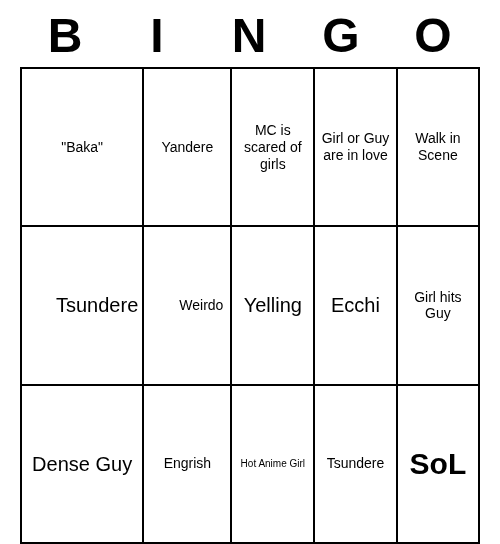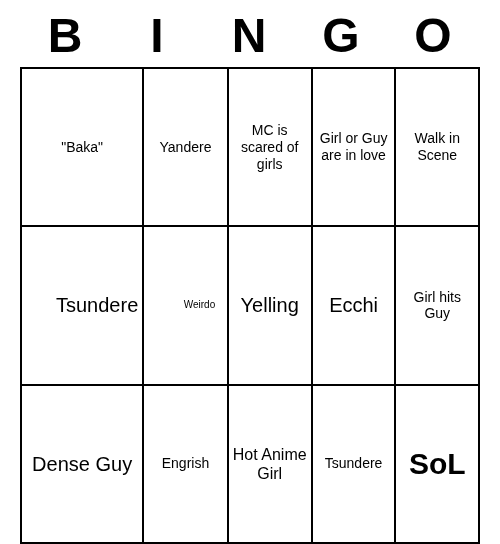--- a/index.html
+++ b/index.html
@@ -56,26 +56,26 @@
   <tbody id="grid-body">
       <tr>
         <td style="font-size: 14px;">"Baka"</td>
         <td style="font-size: 14px;">Yandere</td>
         <td style="font-size: 14px;">MC is scared of girls</td>
         <td style="font-size: 14px;">Girl or Guy are in love</td>
         <td style="font-size: 14px;">Walk in Scene</td>
       </tr>
       <tr>
         <td style="font-size: 20px; padding-left: 34px;">Tsundere</td>
-        <td style="font-size: 10px; padding-left: 32px;">Weirdo</td>
+        <td style="font-size: 14px; padding-left: 32px;">Weirdo</td>
         <td style="font-size: 20px;">Yelling</td>
         <td style="font-size: 20px; font-weight: normal;">Ecchi</td>
         <td style="font-size: 14px; margin-left: 40px;">Girl hits Guy</td>
       </tr>
       <tr>
         <td style="font-size: 20px; font-weight: normal;">Dense Guy</td>
         <td style="font-size: 14px; border-radius: 28px;">Engrish</td>
-        <td style="font-size: 16px;">Hot Anime Girl</td>
+        <td style="font-size: 10px;">Hot Anime Girl</td>
         <td style="font-size: 14px;">Tsundere</td>
         <td style="font-size: 30px; font-weight: bold;">SoL</td>
       </tr>
     </tbody>
 </table>
 
 </body></html>

